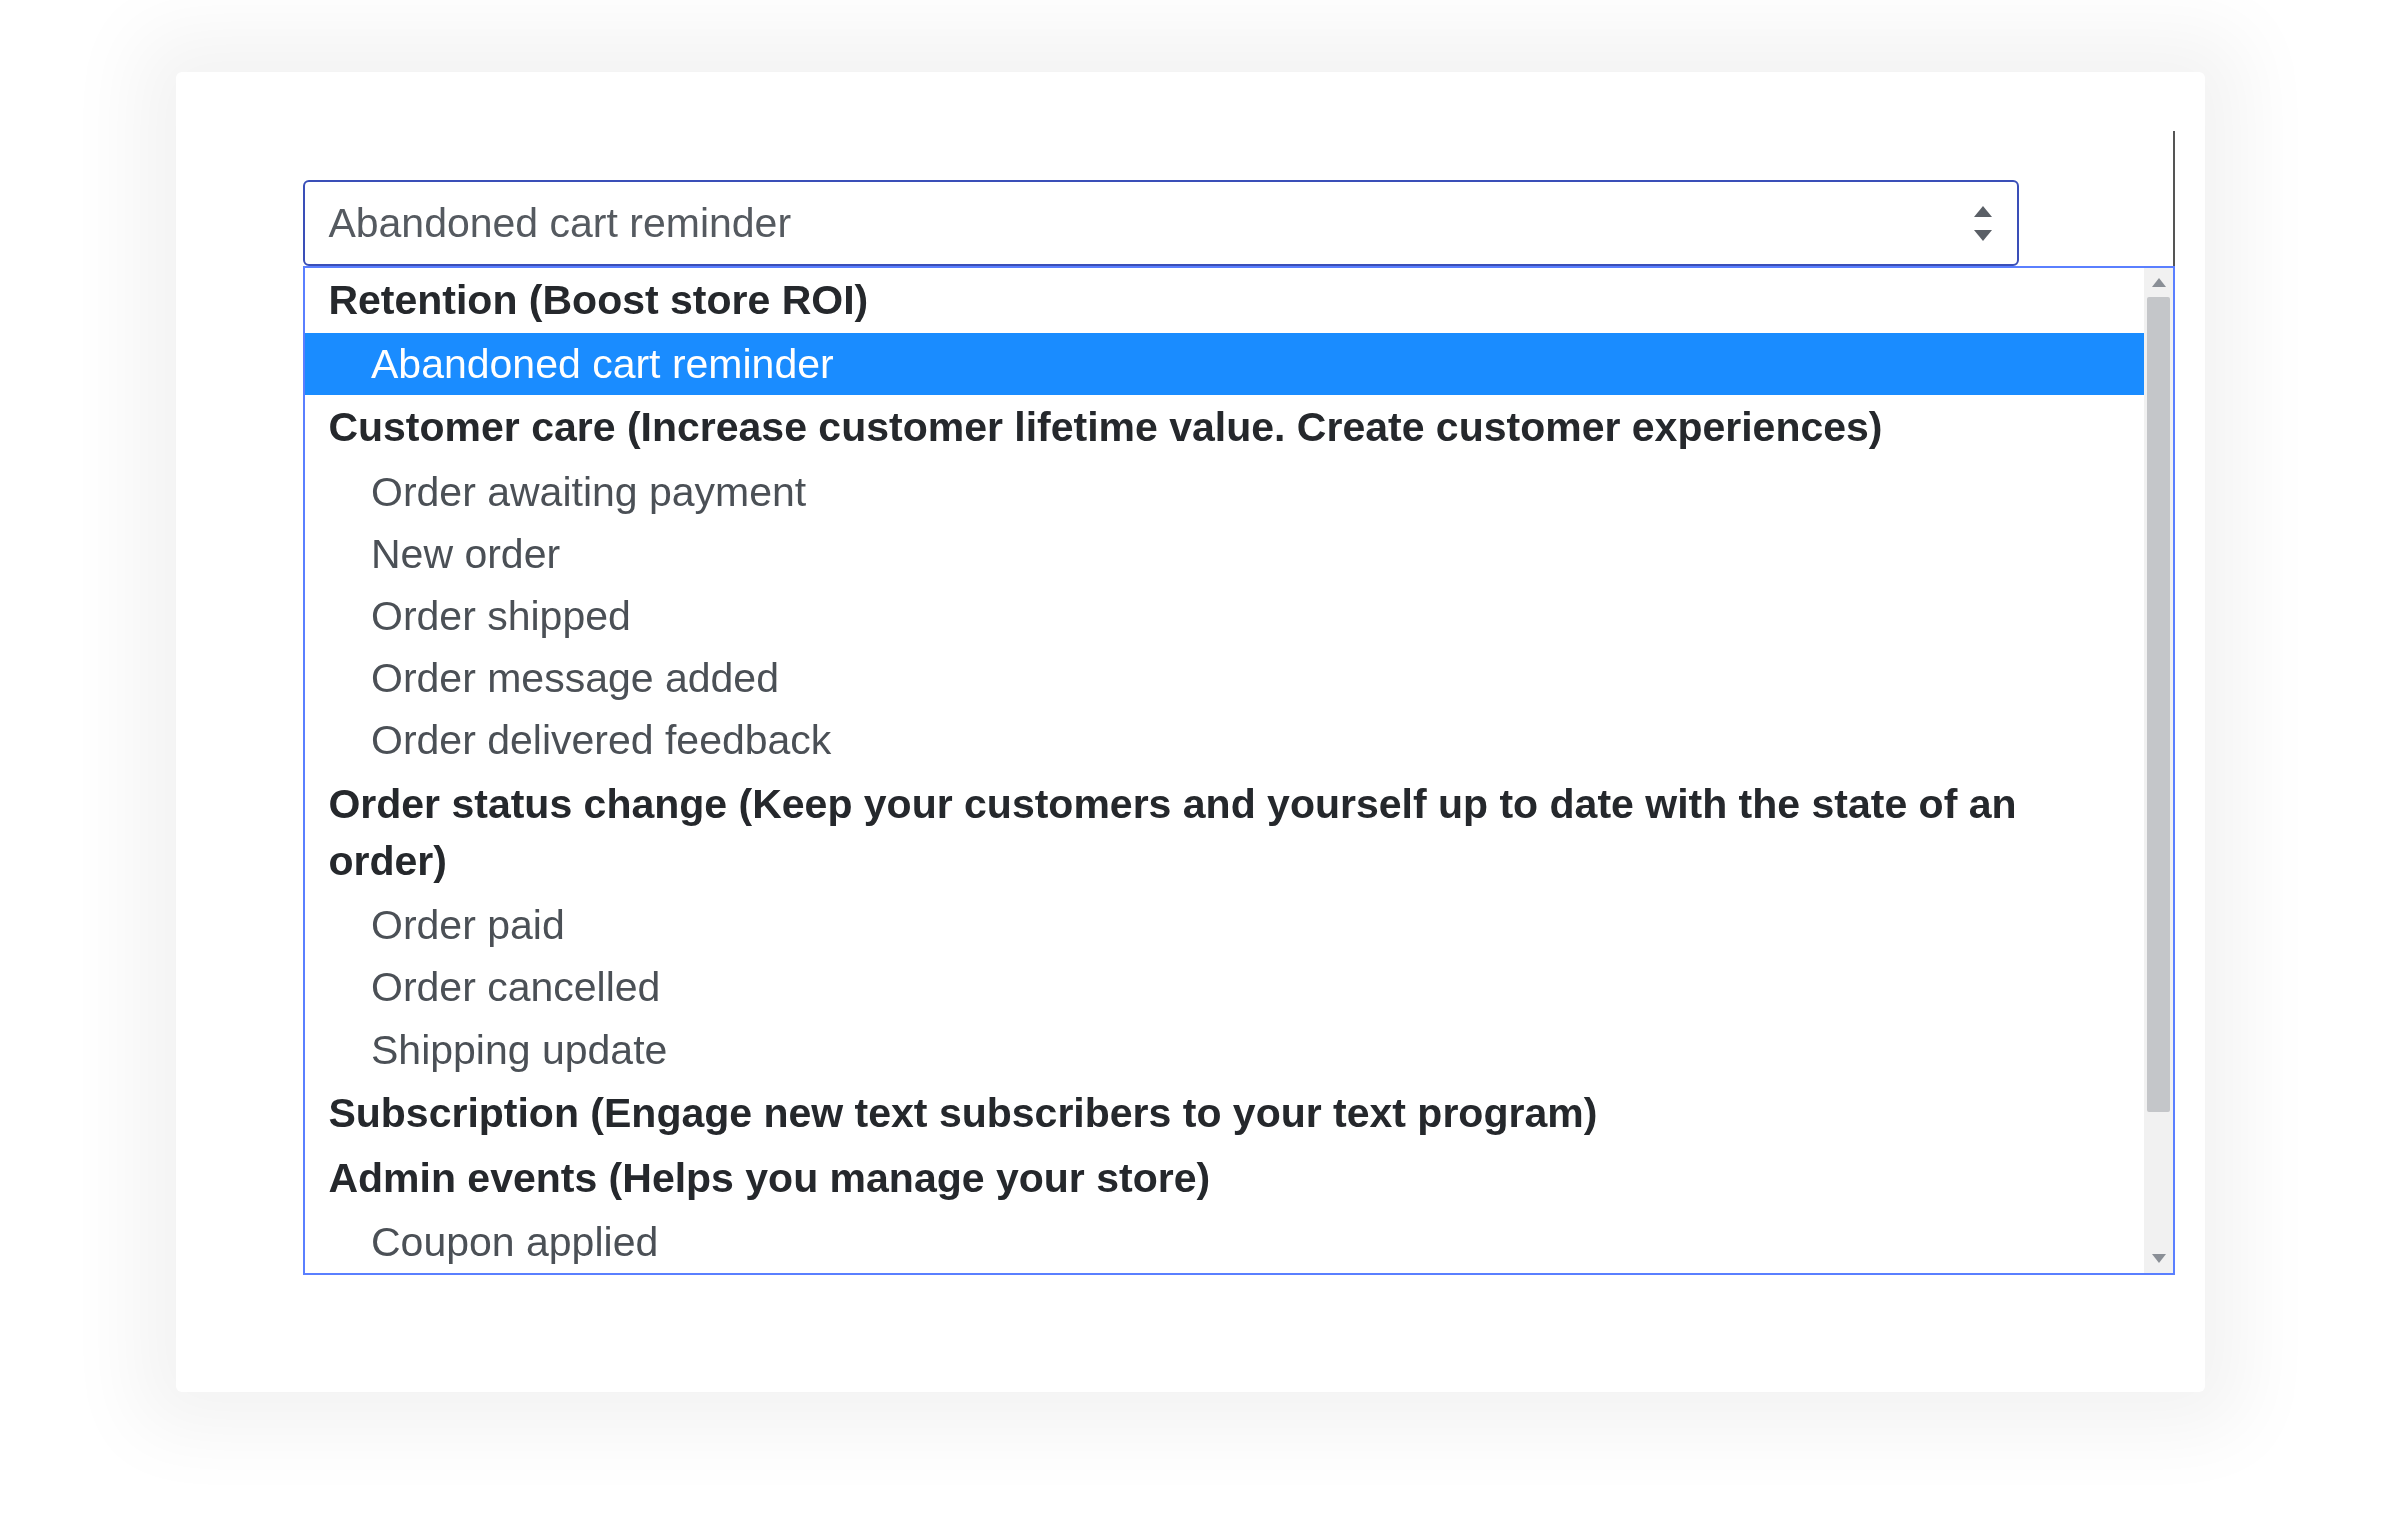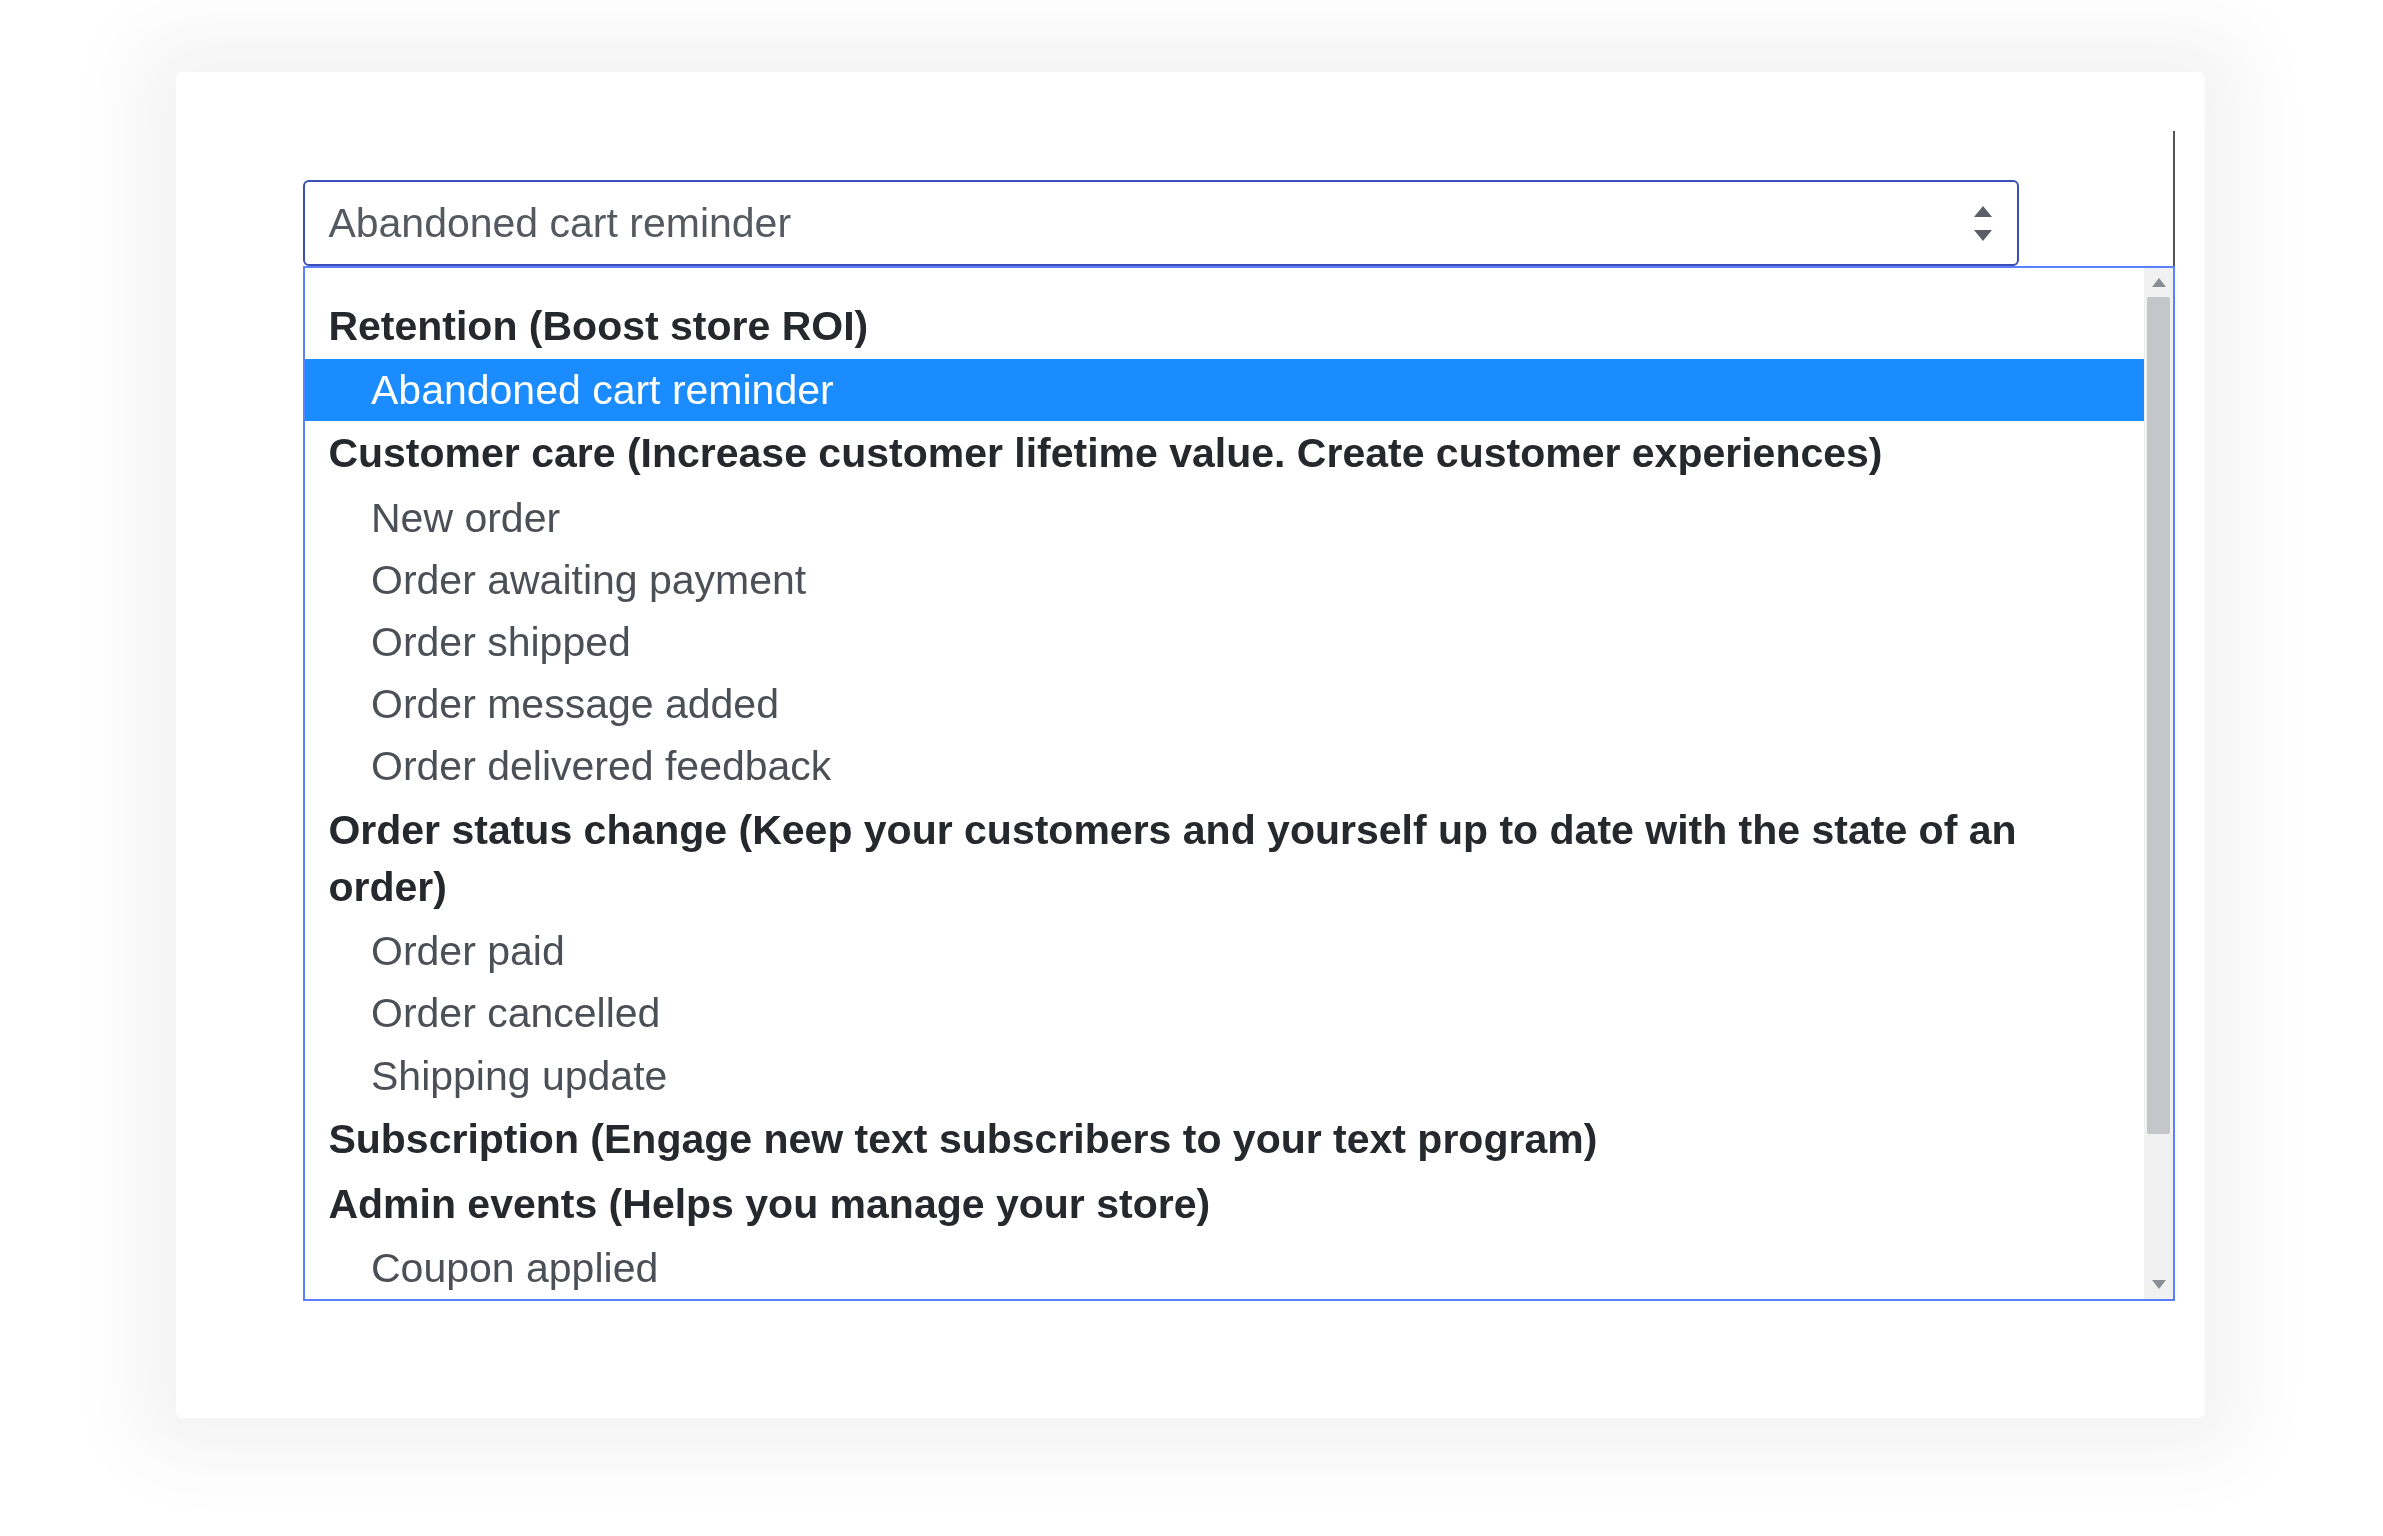--- a/index.html
+++ b/index.html
@@ -85,21 +85,20 @@
     .dropdown {
       position: relative;
       width: 1872px;
       border: 2px solid #5a7fff;
       background: #ffffff;
       display: flex;
     }
     .options-col {
       flex: 1 1 auto;
       overflow: hidden;
-      margin-top: 26px;
     }
     .scrollbar-col {
       width: 29px;
       background: #f1f1f1;
       display: flex;
       flex-direction: column;
       align-items: center;
       justify-content: space-between;
     }
     .scroll-btn {
@@ -171,22 +170,22 @@
         </span>
       </div>
       <div class="right-rule"></div>
     </div>
 
     <div class="dropdown">
       <div class="options-col" id="options-col">
           <div class="group-header">Retention (Boost store ROI)</div>
           <div class="option selected">Abandoned cart reminder</div>
           <div class="group-header">Customer care (Increase customer lifetime value. Create customer experiences)</div>
+          <div class="option">Order awaiting payment</div>
           <div class="option">New order</div>
-          <div class="option">Order awaiting payment</div>
           <div class="option">Order shipped</div>
           <div class="option">Order message added</div>
           <div class="option">Order delivered feedback</div>
           <div class="group-header">Order status change (Keep your customers and yourself up to date with the state of an order)</div>
           <div class="option">Order paid</div>
           <div class="option">Order cancelled</div>
           <div class="option">Shipping update</div>
           <div class="group-header">Subscription (Engage new text subscribers to your text program)</div>
           <div class="group-header">Admin events (Helps you manage your store)</div>
           <div class="option">Coupon applied</div>

